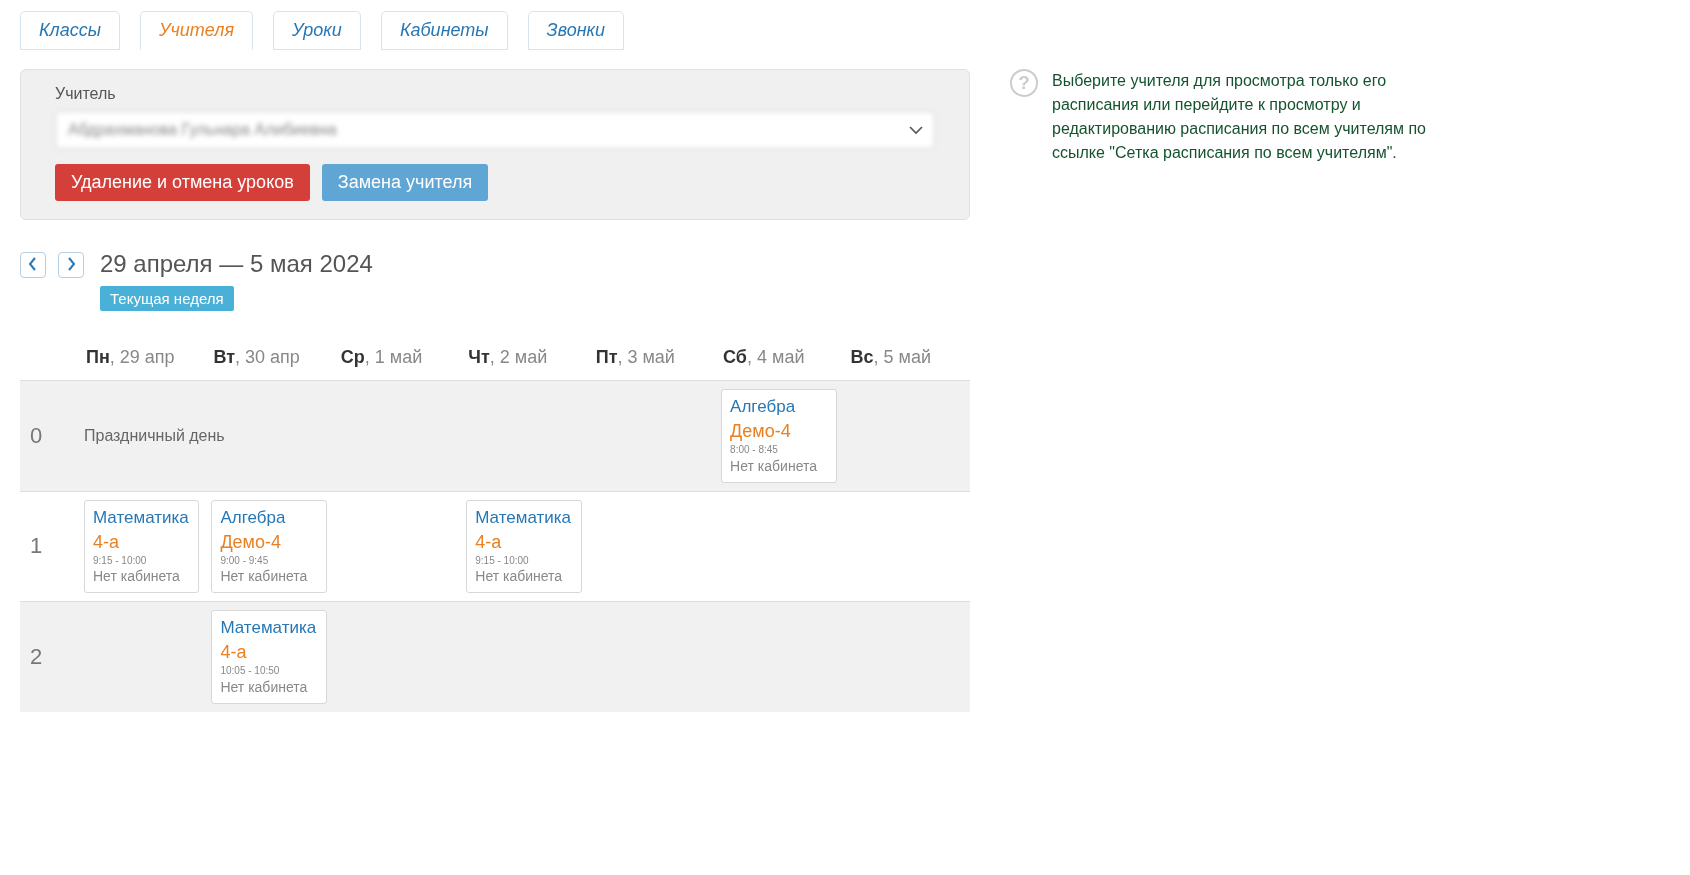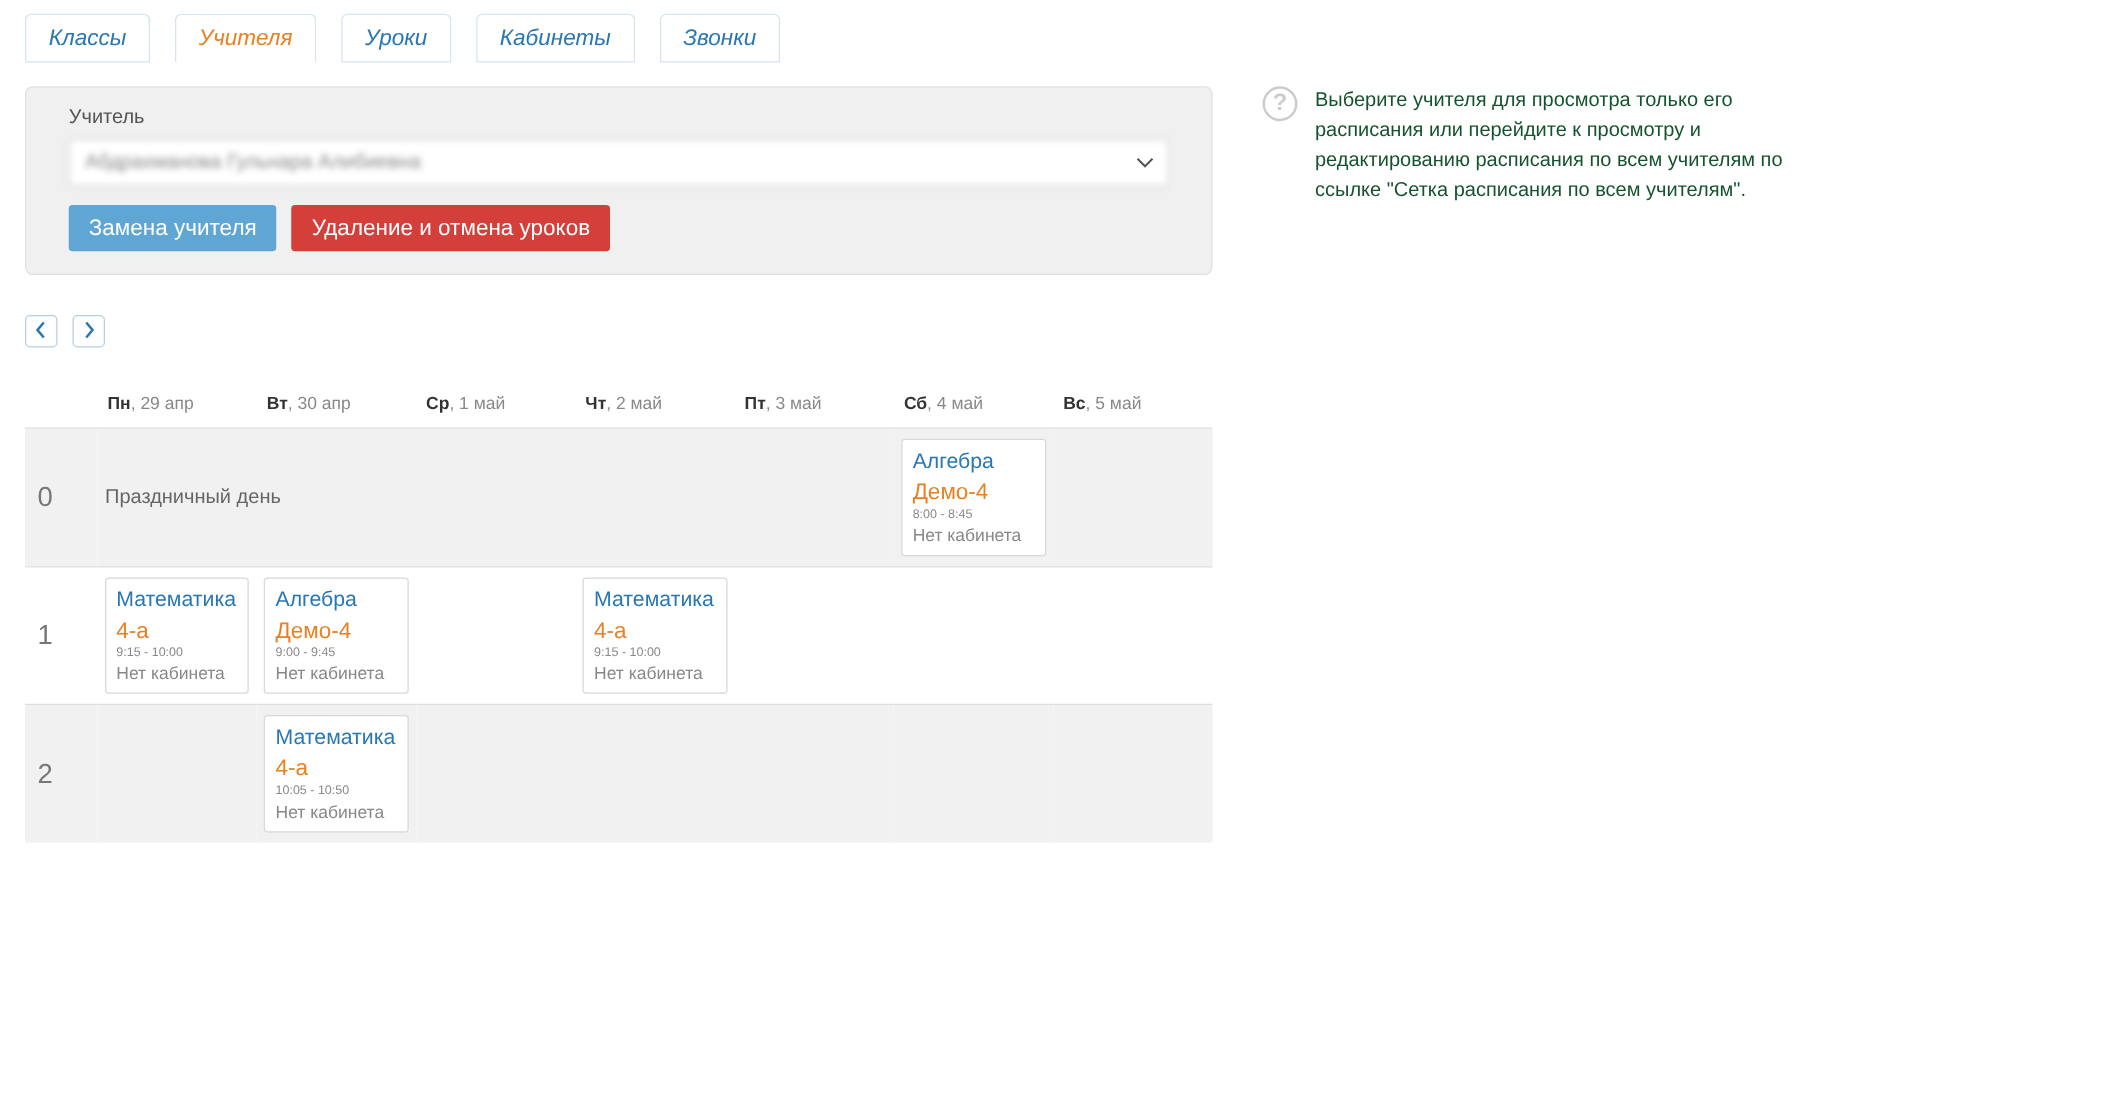--- a/index.html
+++ b/index.html
@@ -37,21 +37,21 @@
     .date-nav { display: flex; align-items: flex-start; gap: 16px; margin-bottom: 30px; }
     .nav-btns { display: flex; gap: 12px; padding-top: 2px; }
     .nav-btn { width: 26px; height: 26px; border: 1px solid #b6cee2; border-radius: 4px; background: #fff; cursor: pointer; display: flex; align-items: center; justify-content: center; }
     .nav-btn svg { width: 10px; height: 14px; }
     .date-block { display: flex; flex-direction: column; align-items: flex-start; gap: 8px; }
     .date-range { font-size: 24px; color: #555; }
     .badge { background: #49b1d8; color: #fff; padding: 4px 10px; font-size: 15px; border-radius: 2px; }
     
     .schedule { width: 100%; border-collapse: collapse; table-layout: fixed; }
     .schedule th, .schedule td { text-align: left; vertical-align: top; padding: 0; }
-    .schedule thead th { padding: 6px 8px 12px; font-weight: normal; color: #888; font-size: 14px; }
+    .schedule thead th { padding: 6px 8px 12px; font-weight: normal; color: #888; font-size: 18px; }
     .schedule thead th .day-abbr { color: #333; font-weight: bold; }
     .schedule .num-col { width: 58px; }
     .schedule tbody tr { border-top: 1px solid #ddd; }
     .schedule tbody tr:nth-child(odd) { background: #f1f1f1; }
     .schedule tbody tr:nth-child(even) { background: #fff; }
     .row-num { font-size: 22px; color: #777; padding: 18px 0 18px 10px !important; vertical-align: middle !important; }
     .schedule td { padding: 8px 6px; height: 100px; }
     
     .holiday-cell { vertical-align: middle !important; text-align: center; color: #666; font-size: 16px; }
     
@@ -78,37 +78,41 @@
       <div class="panel-label">Учитель</div>
       <div class="select-wrap">
         <div class="select">Абдрахманова Гульнара Алибиевна</div>
         <span class="select-arrow">
           <svg viewBox="0 0 14 10">
               <path d="M1 2 L7 8 L13 2" fill="none" stroke="#555" stroke-width="1.6"></path>
             </svg>
         </span>
       </div>
       <div class="btn-row">
+        <button class="btn btn-red">Удаление и отмена уроков</button>
         <button class="btn btn-blue">Замена учителя</button>
-        <button class="btn btn-red">Удаление и отмена уроков</button>
       </div>
     </div>
 
     <div class="date-nav">
       <div class="nav-btns">
         <button class="nav-btn">
           <span><svg viewBox="0 0 10 14">
                 <path d="M7 1 L2 7 L7 13" fill="none" stroke="#2777b5" stroke-width="2"></path>
               </svg></span>
         </button>
         <button class="nav-btn">
           <span><svg viewBox="0 0 10 14">
                 <path d="M3 1 L8 7 L3 13" fill="none" stroke="#2777b5" stroke-width="2"></path>
               </svg></span>
         </button>
+      </div>
+      <div class="date-block">
+        <div class="date-range">29 апреля — 5 мая 2024</div>
+        <div class="badge">Текущая неделя</div>
       </div>
     </div>
 
     <table class="schedule">
       <thead>
         <tr>
           <th class="num-col"></th>
           <th><span class="day-abbr">Пн</span>, <span>29 апр</span></th>
           <th><span class="day-abbr">Вт</span>, <span>30 апр</span></th>
           <th><span class="day-abbr">Ср</span>, <span>1 май</span></th>

